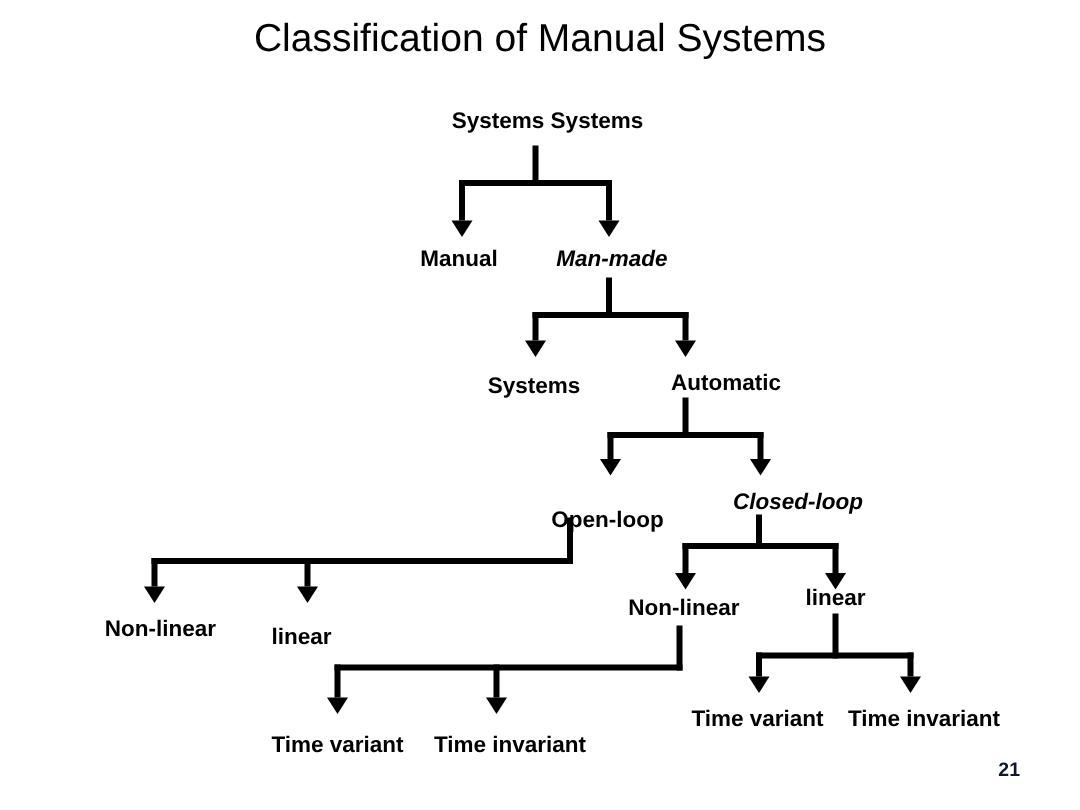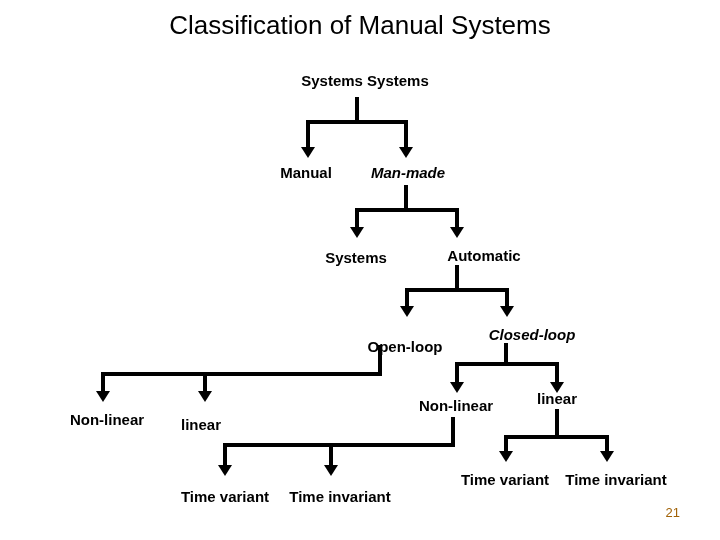--- a/index.html
+++ b/index.html
@@ -8,21 +8,21 @@
   .title{position:absolute;left:0;top:10px;width:720px;text-align:center;
          font-size:26px;font-weight:400;color:#000;letter-spacing:0px;}
   .node{position:absolute;transform:translateX(-50%);white-space:nowrap;
         font-size:15px;font-weight:700;color:#000;}
   .v{position:absolute;width:4px;background:#000;}
   .h{position:absolute;height:4px;background:#000;}
   .head{position:absolute;width:0;height:0;
         border-left:7px solid transparent;border-right:7px solid transparent;
         border-top:11px solid #000;}
   .pagenum{position:absolute;left:652px;top:505px;width:28px;text-align:right;
-           font-size:13px;color:#a16207;font-weight:400;}
+           font-size:13px;color:#0f172a;font-weight:700;}
 </style>
 </head>
 <body>
 
 <div class="slide">
 
   <div class="title">Classification of Manual Systems</div>
 
   <div class="node" style="left:365px;top:72px;">Systems Systems</div>
   <div class="node" style="left:306px;top:164px;">Manual</div>

